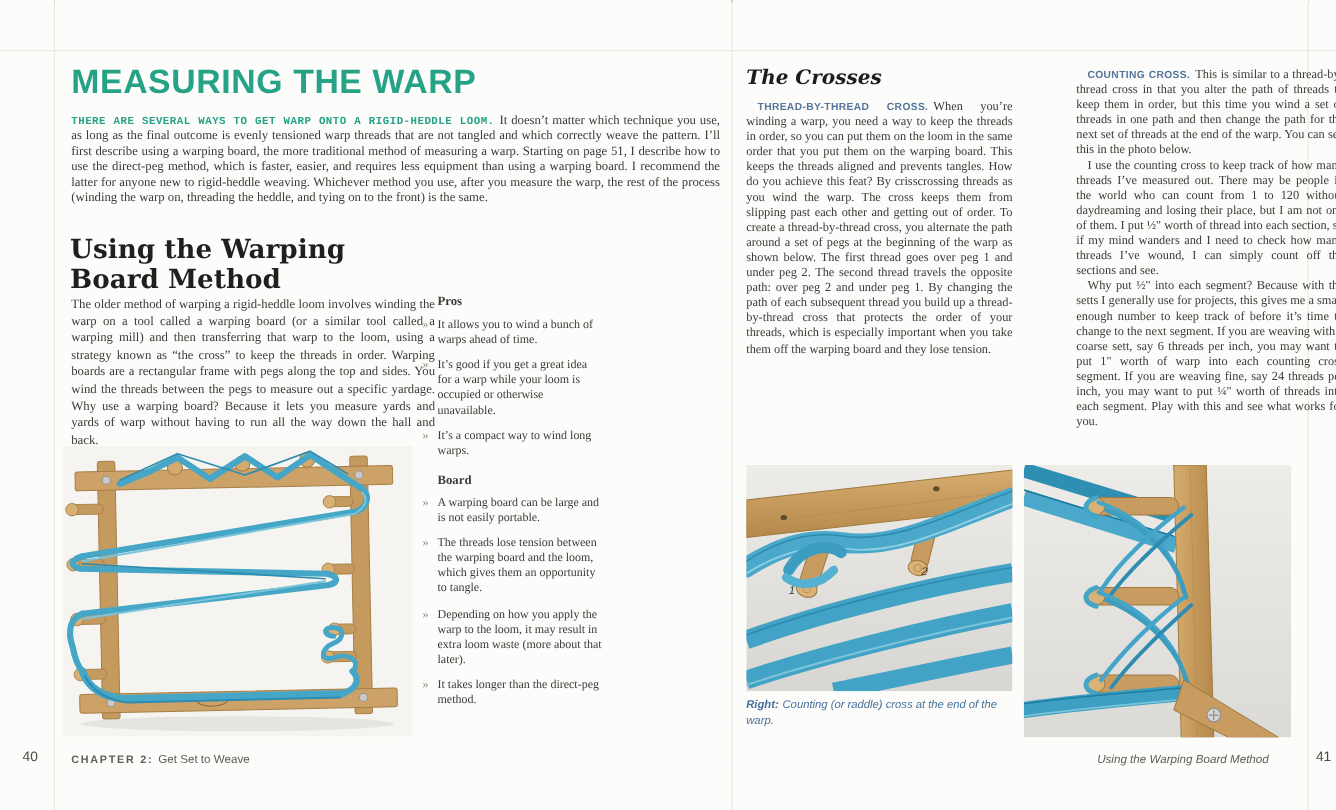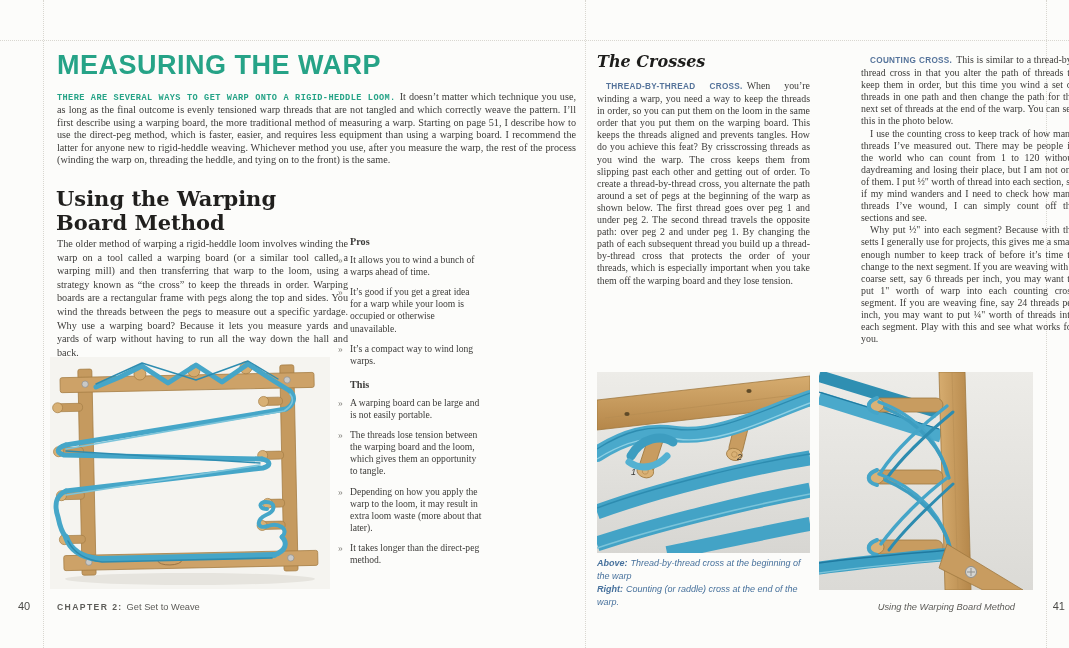--- a/index.html
+++ b/index.html
@@ -120,21 +120,21 @@
           </div>
         <div class="bullet">
             <span class="marker">»</span>
             <span>It’s good if you get a great idea for a warp while your loom is occupied or otherwise unavailable.</span>
           </div>
         <div class="bullet">
             <span class="marker">»</span>
             <span>It’s a compact way to wind long warps.</span>
           </div>
       </div>
-      <div class="pc-head cons">This</div>
+      <div class="pc-head cons">Board</div>
       <div>
         <div class="bullet">
             <span class="marker">»</span>
             <span>A warping board can be large and is not easily portable.</span>
           </div>
         <div class="bullet">
             <span class="marker">»</span>
             <span>The threads lose tension between the warping board and the loom, which gives them an opportunity to tangle.</span>
           </div>
         <div class="bullet">
@@ -325,23 +325,20 @@
         </g>
 
         <polygon points="128,172 204,218 164,218 120,196" fill="#c89c60" stroke="#9f7940" stroke-width="0.8"></polygon>
         <circle cx="152" cy="200" r="5.5" fill="#d5d5d2" stroke="#8f8f8c" stroke-width="1"></circle>
         <path d="M148,200 L156,200 M152,196 L152,204" stroke="#8f8f8c" stroke-width="1"></path>
       </svg>
     </div>
 
     <div class="abs captions">
       <div>
-        <span class="cap-label">Above:</span><span>Thread-by-thread cross at the beginning of the warp</span>
-      </div>
-      <div>
         <span class="cap-label">Right:</span><span>Counting (or raddle) cross at the end of the warp.</span>
       </div>
     </div>
 
     <div class="abs footer-right">Using the Warping Board Method</div>
     <div class="abs pagenum pn-right">41</div>
   </div>
 
 </div>
 

